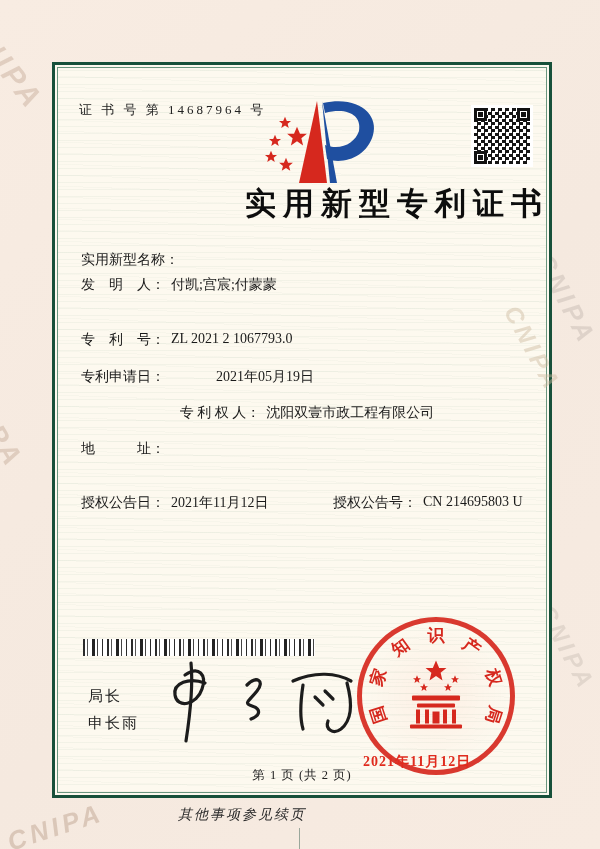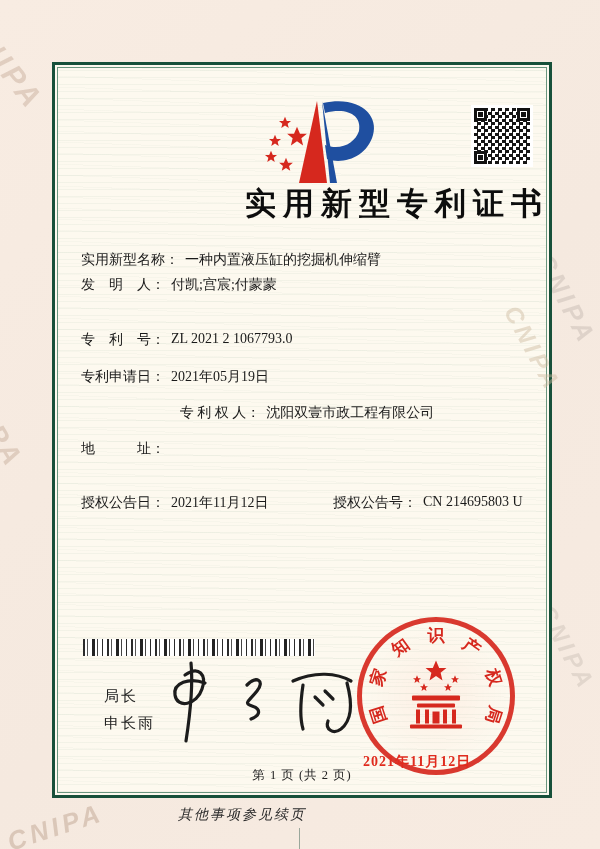--- a/index.html
+++ b/index.html
@@ -40,36 +40,36 @@
   .finder::after{content:"";position:absolute;inset:1px;background:#111;}
   .f-tl{left:0;top:0;} .f-tr{right:0;top:0;} .f-bl{left:0;bottom:0;}
 
   .title{position:absolute;left:0;top:118px;width:100%;text-align:right;
     font-size:31px;font-weight:bold;letter-spacing:7px;color:#0d0d0d;}
 
   .fields{position:absolute;left:26px;top:186px;width:452px;font-size:14px;}
   .row{position:absolute;left:0;display:flex;align-items:flex-start;width:452px;}
   .row .lab{flex:0 0 auto;white-space:nowrap;color:#1a1a1a;}
   .row .val{margin-left:6px;color:#1a1a1a;}
-  .r1{top:0;} .r2{top:25px;} .r3{top:80px;} .r4{top:117px;} .r5{top:153px;justify-content:center;}
+  .r1{top:0;} .r2{top:25px;} .r3{top:80px;} .r4{top:117px;gap:45px;} .r5{top:153px;justify-content:center;}
   .r6{top:189px;} .r6 .val{line-height:20px;}
   .r7{top:243px;} .r7b{top:243px;left:252px;width:220px;}
 
   .paras{position:absolute;left:26px;top:430px;width:452px;font-size:13px;line-height:21.5px;
     font-style:italic;color:#151515;}
   .paras p{margin:0;text-indent:2em;}
 
   .barcode{position:absolute;left:28px;top:574px;width:232px;height:17px;
     background:repeating-linear-gradient(90deg,
       #2b2b2b 0 2px, #fff 2px 4px, #555 4px 5px, #fff 5px 9px,
       #222 9px 12px, #fff 12px 14px, #444 14px 15px, #fff 15px 19px,
       #2b2b2b 19px 20px, #fff 20px 24px);}
   .officer{position:absolute;left:33px;top:622px;font-size:15px;color:#222;
     font-family:"Liberation Sans","DejaVu Sans",sans-serif;}
-  .officer div{margin-bottom:8px;letter-spacing:2px;margin-left:16px;}
+  .officer div{margin-bottom:8px;letter-spacing:2px;}
   .sig{position:absolute;left:100px;top:592px;width:230px;height:100px;}
 
   .seal{position:absolute;left:302px;top:552px;width:158px;height:158px;z-index:2;}
   .seal-ring{position:absolute;inset:0;border:5px solid rgba(214,40,30,0.92);border-radius:50%;
     background:radial-gradient(circle at 50% 50%, rgba(255,60,40,0.05), transparent 70%);}
   .seal-c{position:absolute;left:50%;top:50%;width:20px;height:20px;margin:-10px 0 0 -10px;
     font-size:17px;font-weight:bold;color:#d6281e;text-align:center;line-height:20px;
     font-family:"Liberation Sans","DejaVu Sans",sans-serif;}
   .emblem{position:absolute;left:50%;top:50%;transform:translate(-50%,-46%);}
   .seal-date{position:absolute;left:308px;top:688px;z-index:3;font-size:14px;font-weight:bold;
@@ -87,20 +87,21 @@
 <div class="wm wm1">CNIPA</div>
 <div class="wm wm2">CNIPA</div>
 <div class="wm wm3">CNIPA</div>
 <div class="wm wm4">CNIPA</div>
 <div class="wm wm6">CNIPA</div>
 
 <div class="cert">
   <div class="cert-inner"></div>
   <div class="wm wm5">CNIPA</div>
 
+  <div class="cert-no">证 书 号 第 14687964 号</div>
 
   <div class="logo">
     <svg width="150" height="96" viewBox="0 0 150 96">
       <polygon points="64,6 74,88 46,88" fill="#d6281e"></polygon>
       <polygon points="69,6 84,88 77,88" fill="#1f4fa0"></polygon>
       <path d="M70 8 C106 0 126 20 120 40 C114 62 90 70 74 64 L72 50 C88 56 102 48 106 36 C109 20 94 12 72 18 Z" fill="#1f4fa0"></path>
       <g fill="#d6281e">
         <polygon points="0,-9 2.6,-2.8 8.6,-2.8 3.8,1.1 5.3,7.3 0,3.6 -5.3,7.3 -3.8,1.1 -8.6,-2.8 -2.6,-2.8" transform="translate(44,42) scale(1.15)"></polygon>
         <polygon points="0,-9 2.6,-2.8 8.6,-2.8 3.8,1.1 5.3,7.3 0,3.6 -5.3,7.3 -3.8,1.1 -8.6,-2.8 -2.6,-2.8" transform="translate(32,28) scale(0.7)"></polygon>
         <polygon points="0,-9 2.6,-2.8 8.6,-2.8 3.8,1.1 5.3,7.3 0,3.6 -5.3,7.3 -3.8,1.1 -8.6,-2.8 -2.6,-2.8" transform="translate(22,46) scale(0.7)"></polygon>
@@ -116,21 +117,20 @@
       <div class="finder f-tr"></div>
       <div class="finder f-bl"></div>
     </div>
   </div>
 
   <div class="title">实用新型专利证书</div>
 
   <div class="fields">
     <div class="row r1">
       <span class="lab">实用新型名称：</span>
-      <span class="val">一种内置液压缸的挖掘机伸缩臂</span>
     </div>
     <div class="row r2">
       <span class="lab">发　明　人：</span>
       <span class="val">付凯;宫宸;付蒙蒙</span>
     </div>
     <div class="row r3">
       <span class="lab">专　利　号：</span>
       <span class="val">ZL 2021 2 1067793.0</span>
     </div>
     <div class="row r4">

